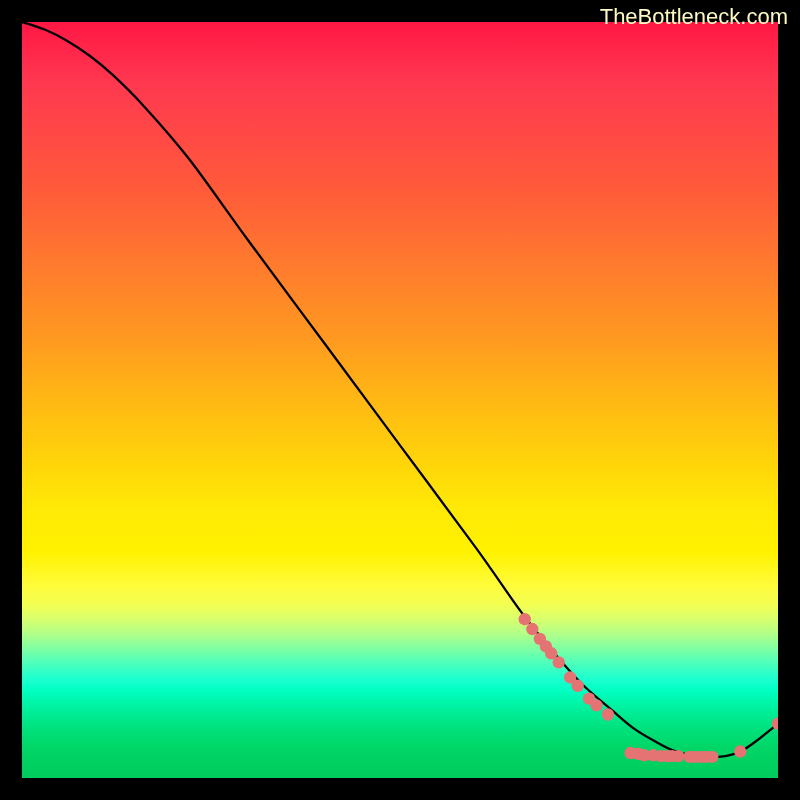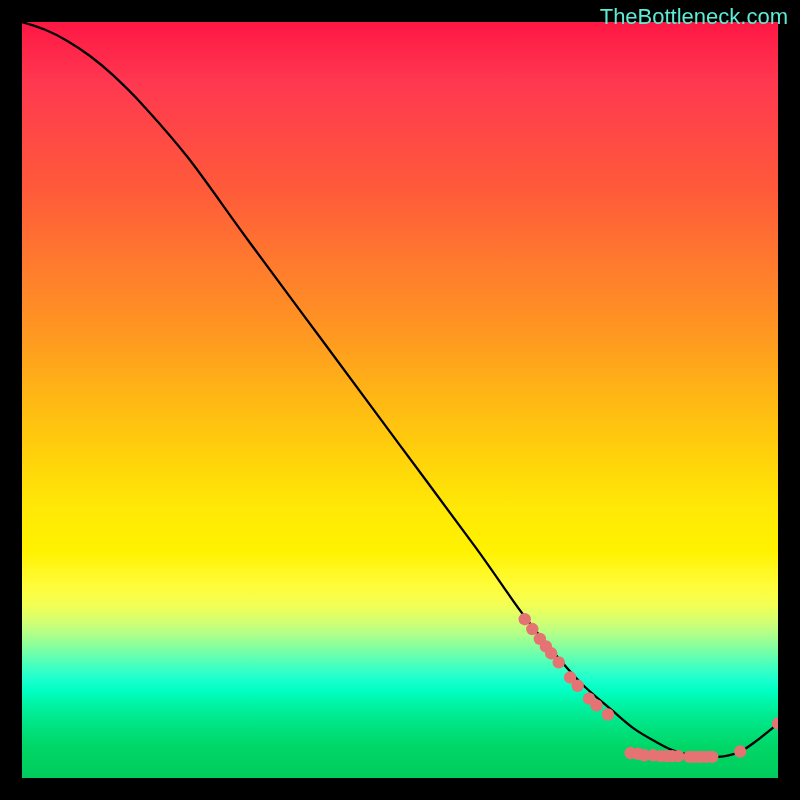--- a/index.html
+++ b/index.html
@@ -8,21 +8,21 @@
     height: 800px;
     background: #000;
     position: relative;
     font-family: Arial, Helvetica, sans-serif;
     overflow: hidden;
   }
   .watermark {
     position: absolute;
     top: 4px;
     right: 12px;
-    color: #5eead4;
+    color: #fef9c3;
     font-size: 22px;
     font-weight: 500;
     z-index: 10;
   }
   .plot-area {
     position: absolute;
     left: 22px;
     top: 22px;
     width: 756px;
     height: 756px;

